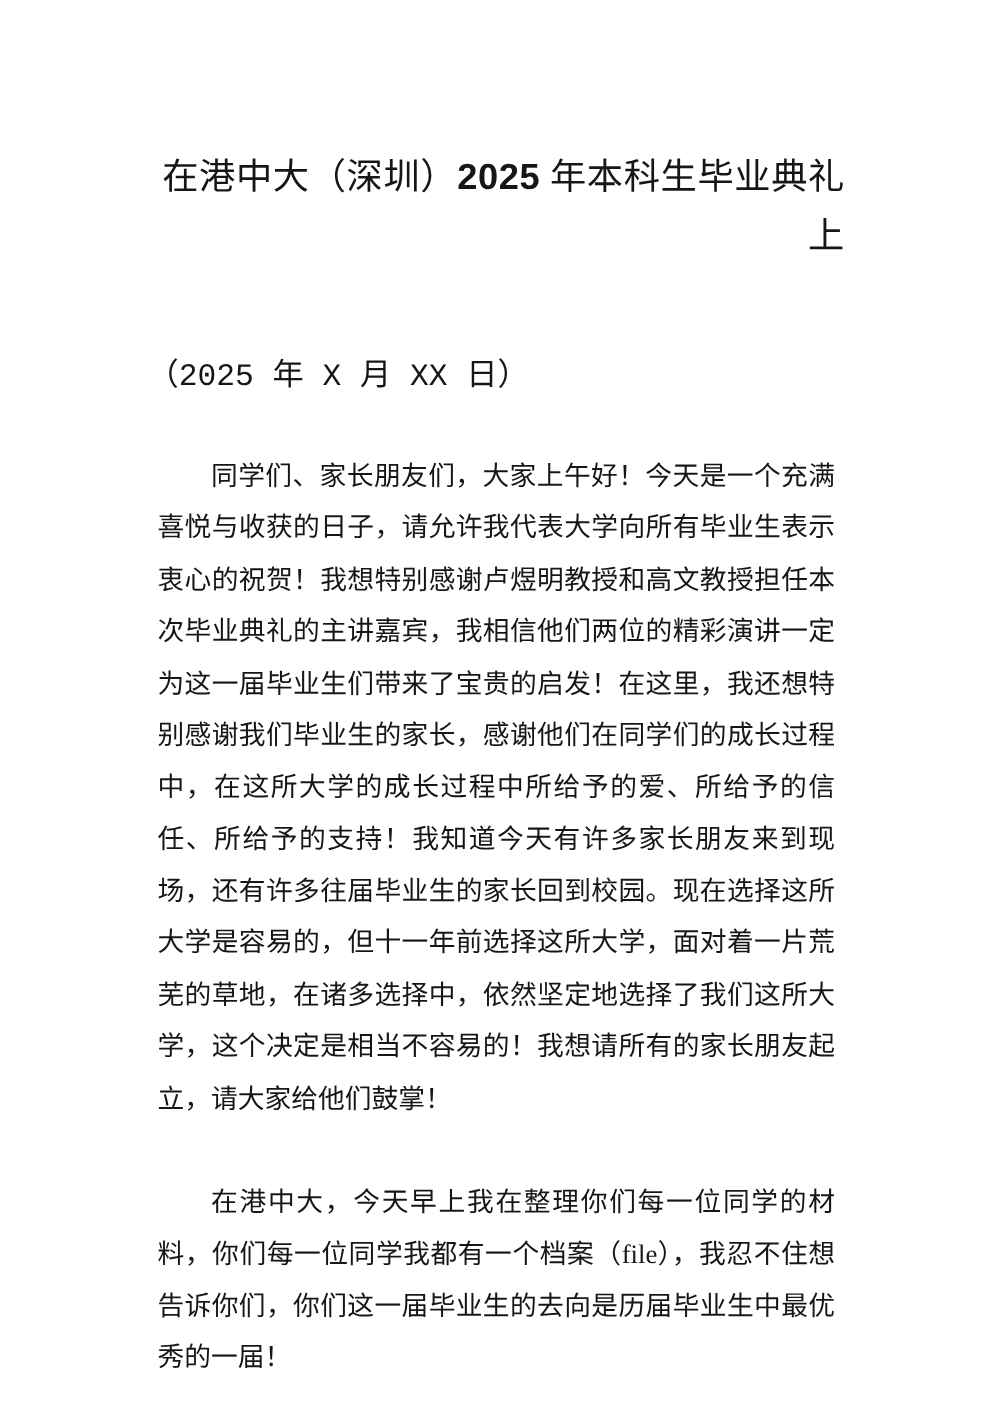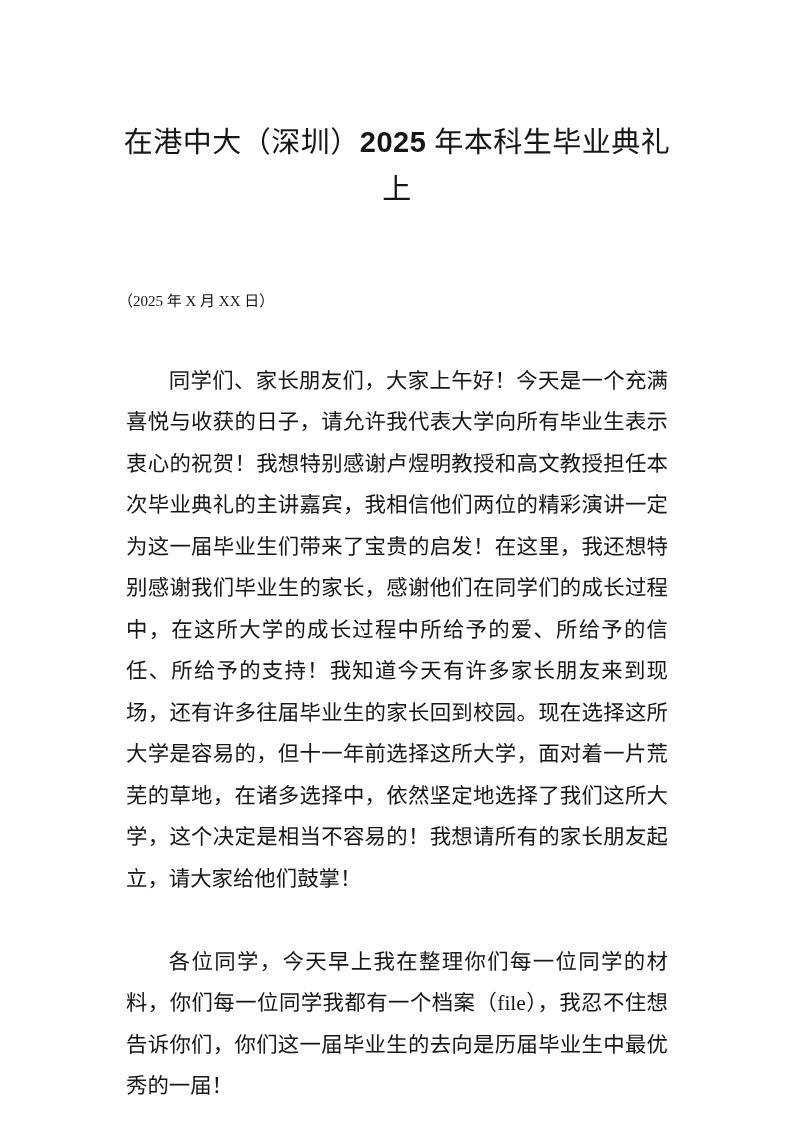--- a/index.html
+++ b/index.html
@@ -16,32 +16,33 @@
     padding: 119px 117px 0 118px;
     overflow: hidden;
     font-family: "Liberation Serif", "DejaVu Serif", serif;
     color: #161616;
   }
   .doc-title {
     margin: 0;
     font-weight: normal;
     font-size: 29px;
     line-height: 47px;
-    text-align: center;
+    text-align: right;
     letter-spacing: 0.5px;
   }
   .title-num {
     font-weight: bold;
     font-family: "Liberation Sans", "DejaVu Sans", sans-serif;
   }
   .date-line {
     margin: 68px 0 38px 0;
-    font-size: 15px;
+    font-size: 25px;
     line-height: 41.5px;
     text-align: left;
+    font-family: Liberation Mono, monospace;
   }
   .body-para {
     margin: 8px;
     font-size: 21.4px;
     line-height: 41.5px;
     text-align: justify;
     text-justify: inter-ideograph;
     text-indent: 2em;
     word-break: normal;
   }
@@ -55,15 +56,15 @@
 <div class="page">
 
   <h1 class="doc-title">
     <div><span>在港中大（深圳）</span><span class="title-num">2025</span><span> 年本科生毕业典礼上</span></div>
   </h1>
 
   <p class="date-line">（2025 年 X 月 XX 日）</p>
 
   <p class="body-para">同学们、家长朋友们，大家上午好！今天是一个充满喜悦与收获的日子，请允许我代表大学向所有毕业生表示衷心的祝贺！我想特别感谢卢煜明教授和高文教授担任本次毕业典礼的主讲嘉宾，我相信他们两位的精彩演讲一定为这一届毕业生们带来了宝贵的启发！在这里，我还想特别感谢我们毕业生的家长，感谢他们在同学们的成长过程中，在这所大学的成长过程中所给予的爱、所给予的信任、所给予的支持！我知道今天有许多家长朋友来到现场，还有许多往届毕业生的家长回到校园。现在选择这所大学是容易的，但十一年前选择这所大学，面对着一片荒芜的草地，在诸多选择中，依然坚定地选择了我们这所大学，这个决定是相当不容易的！我想请所有的家长朋友起立，请大家给他们鼓掌！</p>
 
-  <p class="body-para">各位同学，今天早上我在整理你们每一位同学的材料，你们每一位同学我都有一个档案（file），我忍不住想告诉你们，你们这一届毕业生的去向是历届毕业生中最优秀的一届！</p>
+  <p class="body-para">在港中大，今天早上我在整理你们每一位同学的材料，你们每一位同学我都有一个档案（file），我忍不住想告诉你们，你们这一届毕业生的去向是历届毕业生中最优秀的一届！</p>
 
 </div>
 
 </body></html>

